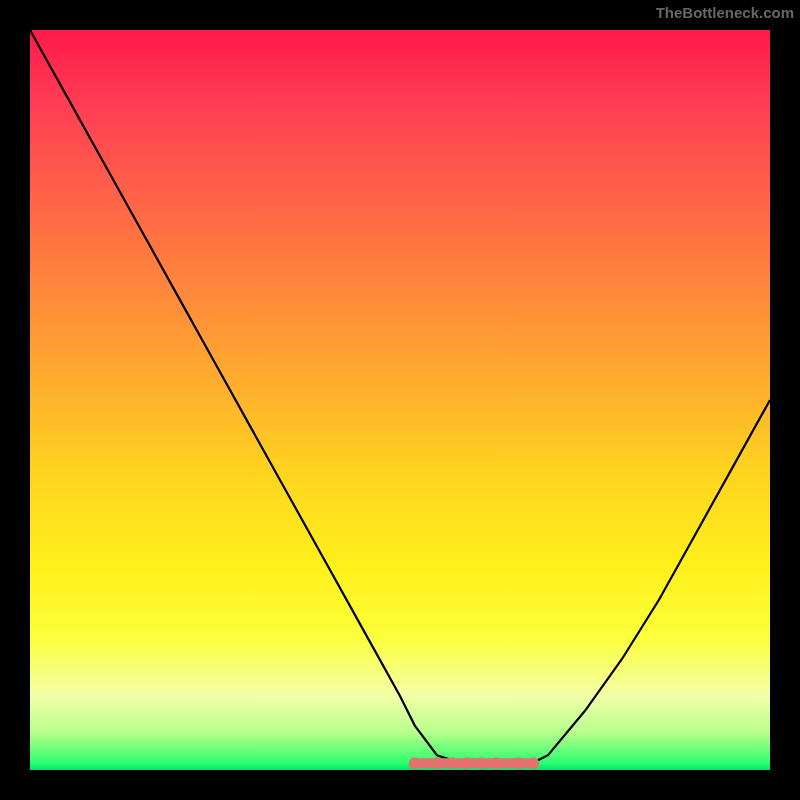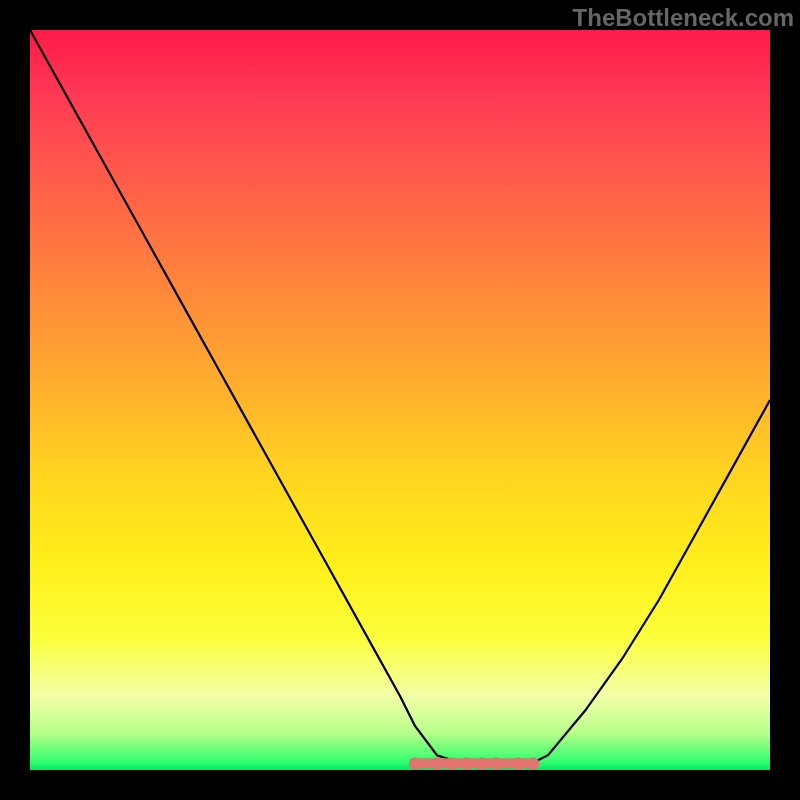--- a/index.html
+++ b/index.html
@@ -9,21 +9,21 @@
     background: #000;
     font-family: Arial, sans-serif;
     overflow: hidden;
     position: relative;
   }
   .watermark {
     position: absolute;
     top: 4px;
     right: 6px;
     color: #666;
-    font-size: 24px;
+    font-size: 15px;
     font-weight: bold;
     z-index: 10;
   }
   .plot-area {
     position: absolute;
     left: 30px;
     top: 30px;
     width: 740px;
     height: 740px;
     overflow: hidden;

